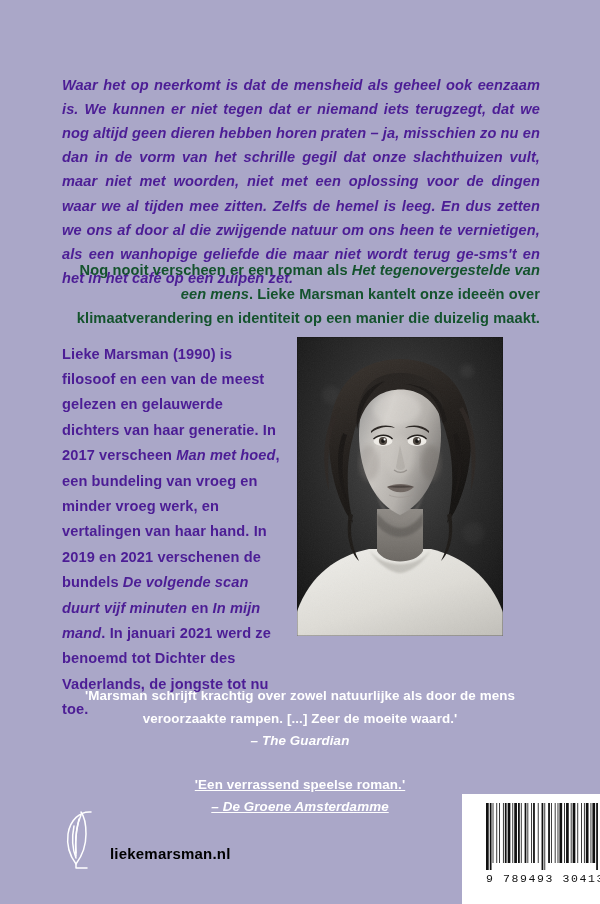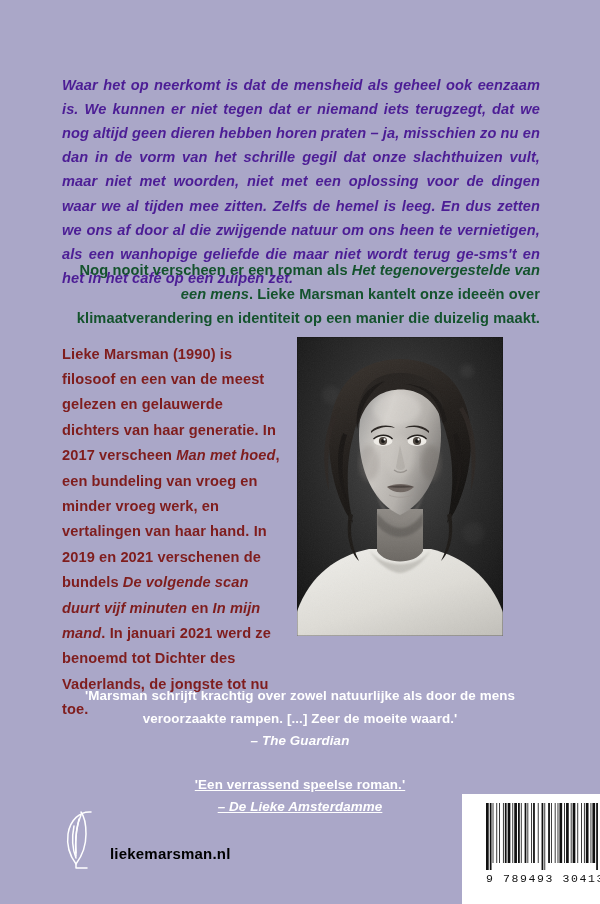--- a/index.html
+++ b/index.html
@@ -51,21 +51,21 @@
     letter-spacing: 0.1px;
   }
   .pitch .ital { font-style: italic; }
 
   
   .bio {
     position: absolute;
     left: 62px;
     top: 327px;
     width: 218px;
-    color: #7f1d1d;
+    color: #4c1d95;
     font-weight: 700;
     font-size: 14.6px;
     line-height: 25.4px;
     text-align: left;
     letter-spacing: 0.1px;
   }
   .bio .ital { font-style: italic; }
 
   
   .portrait {
@@ -269,21 +269,21 @@
     </svg>
   </div>
 
   <div class="reviews">
     <p class="review-block">
       <span>'Marsman schrijft krachtig over zowel natuurlijke als door de mens veroorzaakte rampen. [...] Zeer de moeite waard.'</span><br>
       <span class="review-src">– The Guardian</span>
     </p>
     <p class="review-block">
       <span>'Een verrassend speelse roman.'</span><br>
-      <span class="review-src">– De Lieke Amsterdamme</span>
+      <span class="review-src">– De Groene Amsterdamme</span>
     </p>
   </div>
 
   <div class="logo">
     <svg viewBox="0 0 42 64" aria-hidden="true">
       <g fill="none" stroke="#ffffff" stroke-width="1.5" stroke-linecap="round" stroke-linejoin="round">
         <path d="M31 6 C 20 5 10 14 8 28 C 6.5 39 10 50 16 58 C 22 50 26 39 26 28 C 26 17 24 10 21 6"></path>
         <path d="M16 58 L16 62 L27 62"></path>
         <path d="M21 9 C 17 18 15 32 16 47"></path>
         <path d="M14 20 C 12 30 12 42 16 52"></path>

